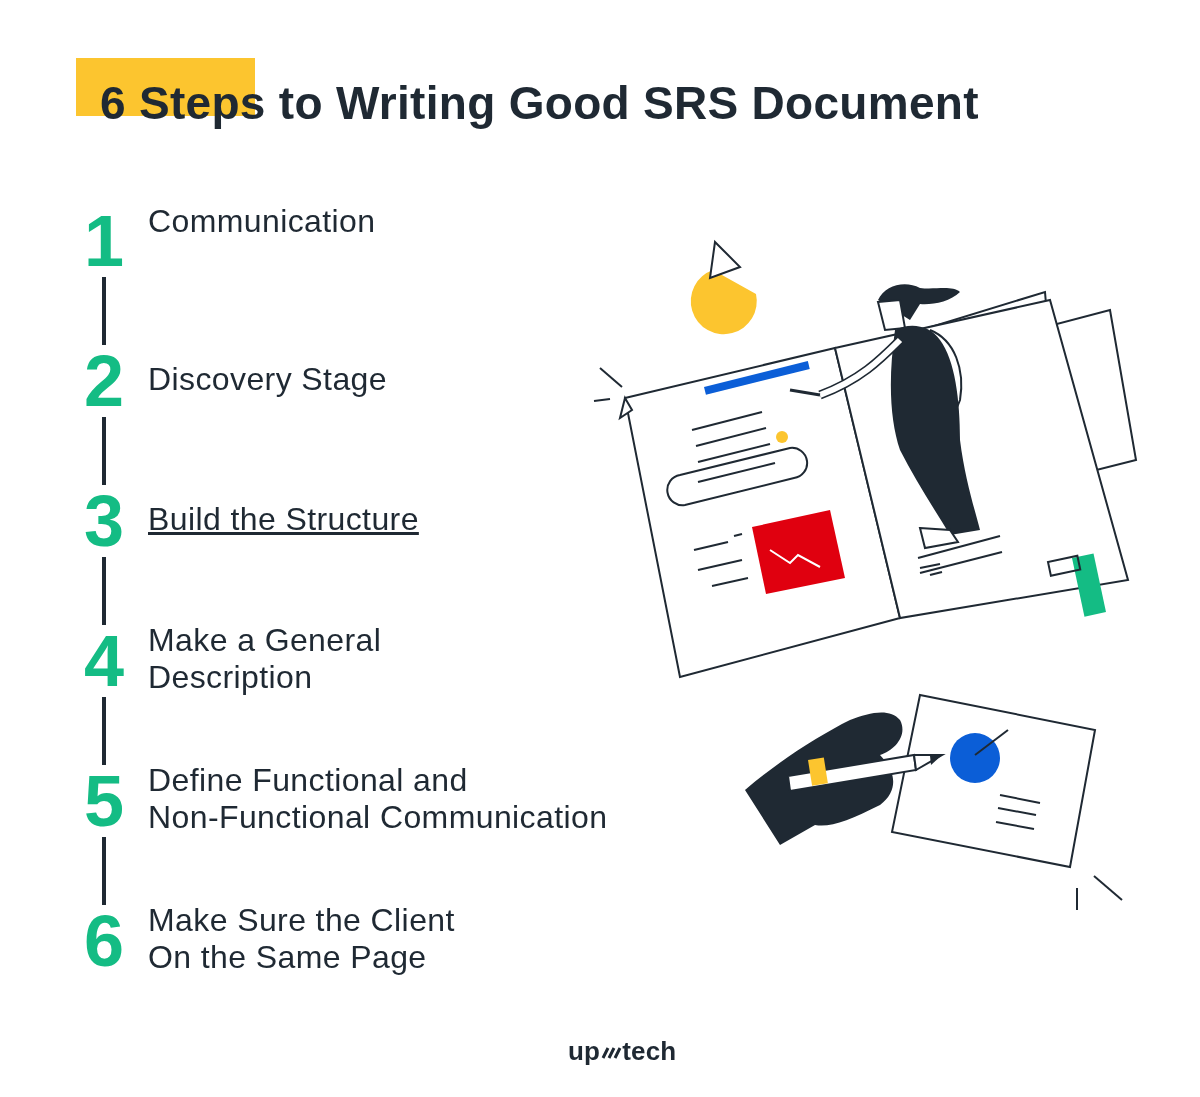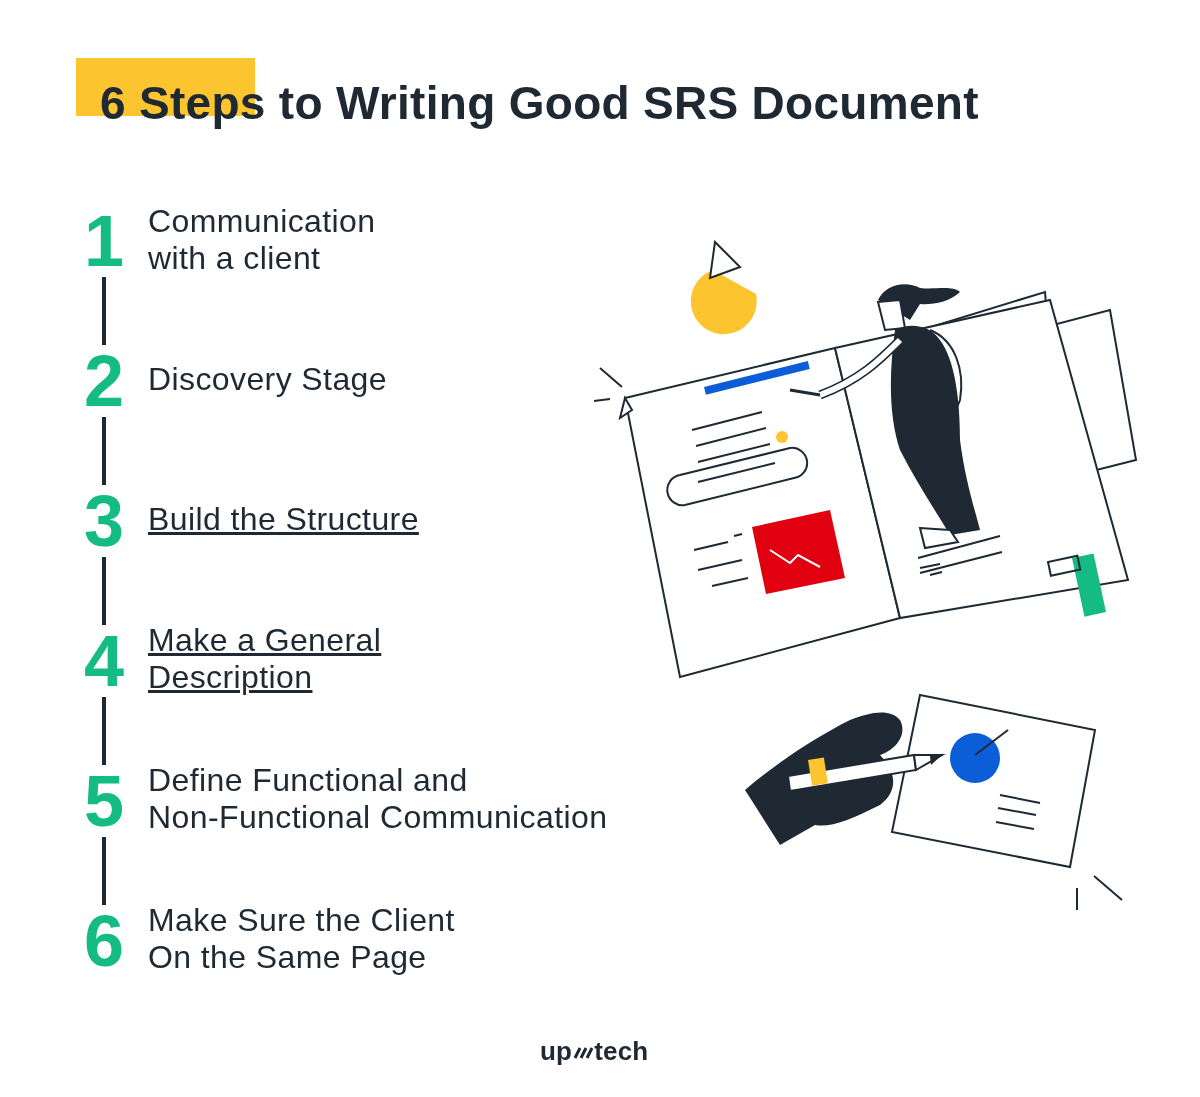--- a/index.html
+++ b/index.html
@@ -9,55 +9,54 @@
   .title-hl { position:absolute; left:0; top:0; width:179px; height:58px; }
   .title { position:absolute; left:8px; top:2px; white-space:nowrap;
            font-size:46px; font-weight:bold; letter-spacing:0.3px; color:#1f2933; margin:16px; }
   .timeline-line { position:absolute; left:102px; top:262px; width:4px; height:660px; }
   .step { position:absolute; left:76px; }
   .num { position:absolute; left:0; width:56px; text-align:center; font-size:72px;
          font-weight:900; line-height:72px; background:#fff; }
   .label { position:absolute; left:72px; white-space:nowrap; font-size:32px;
            line-height:37px; color:#1f2933; letter-spacing:0.4px; }
   .illus { position:absolute; left:580px; top:230px; }
-  .logo { position:absolute; left:540px; top:1036px; font-size:26px; font-weight:bold;
+  .logo { position:absolute; left:568px; top:1036px; font-size:26px; font-weight:bold;
           color:#1f2933; letter-spacing:0.2px; }
   .logo .mark { display:inline-block; width:22px; height:20px; vertical-align:-2px; }
 </style>
 </head>
 <body>
 
 <div class="title-wrap">
   <div class="title-hl" style="background:#FCC52F;"></div>
   <h1 class="title">6 Steps to Writing Good SRS Document</h1>
 </div>
 
 <div class="timeline-line" style="background:#1f2933;"></div>
 
 <div class="step" style="top:205px;">
   <div class="num" style="top:0px;color:#14BC84;">1</div>
   <div class="label" style="top:-2px;">
     <div>Communication</div>
-    <div>with a client</div>
   </div>
 </div>
 
 <div class="step" style="top:345px;">
   <div class="num" style="top:0px;color:#14BC84;">2</div>
   <div class="label" style="top:16px;">Discovery Stage</div>
 </div>
 
 <div class="step" style="top:485px;">
   <div class="num" style="top:0px;color:#14BC84;">3</div>
   <div class="label" style="top:16px;text-decoration:underline;">Build the Structure</div>
 </div>
 
 <div class="step" style="top:625px;">
   <div class="num" style="top:0px;color:#14BC84;">4</div>
-  <div class="label" style="top:-3px;text-decoration:underline;">
+  <div class="label" style="top:-3px;">
     <div>Make a General</div>
     <div>Description</div>
   </div>
 </div>
 
 <div class="step" style="top:765px;">
   <div class="num" style="top:0px;color:#14BC84;">5</div>
   <div class="label" style="top:-3px;">
     <div>Define Functional and</div>
     <div>Non-Functional Communication</div>

